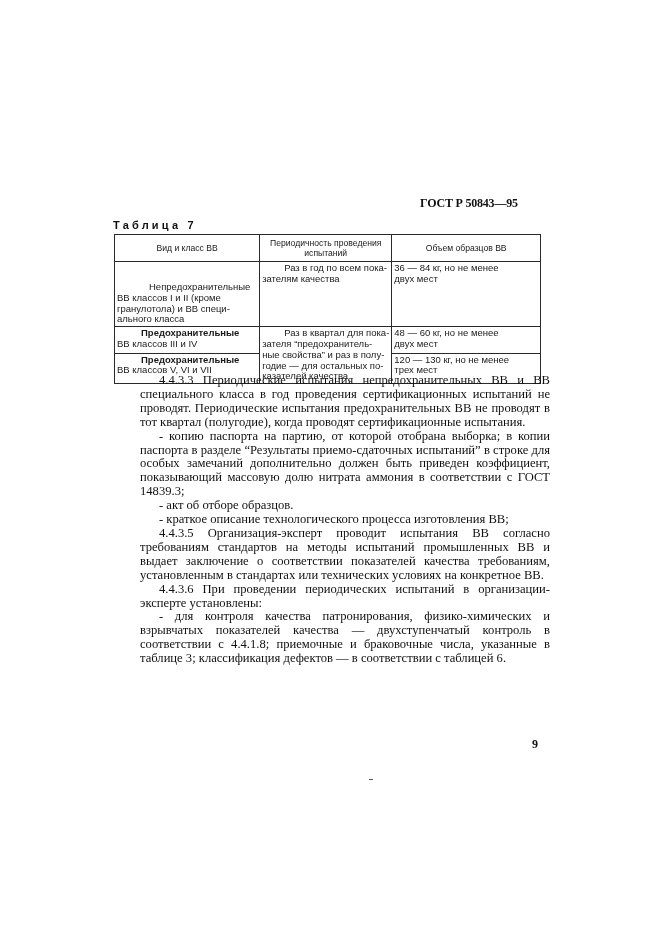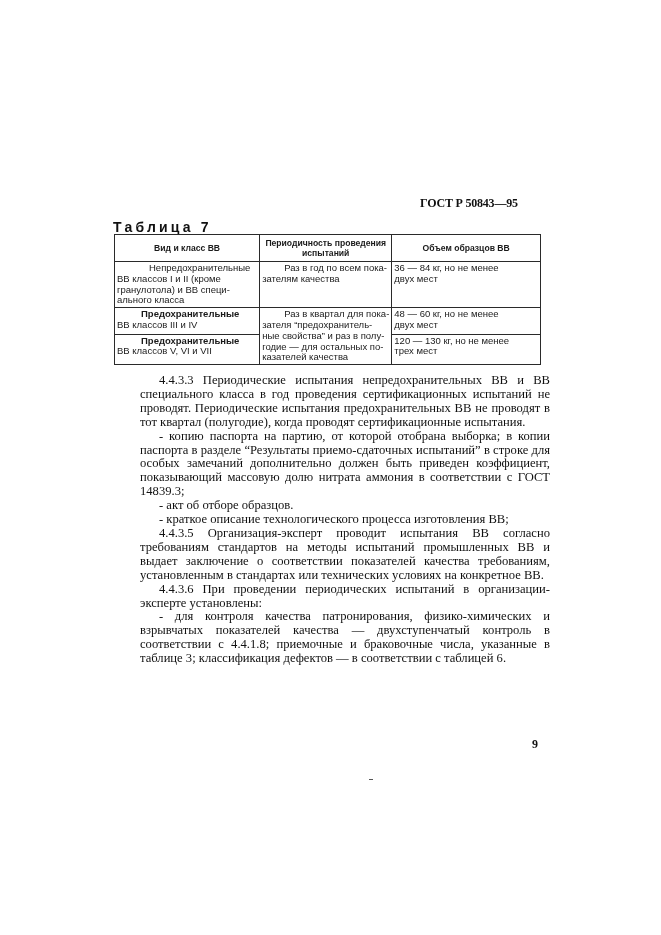--- a/index.html
+++ b/index.html
@@ -29,51 +29,51 @@
       top: 196px;
       font-weight: bold;
       font-size: 12px;
       letter-spacing: -0.2px;
     }
     .table-caption {
       position: absolute;
       left: 113px;
       top: 219px;
       font-family: "Liberation Sans", "DejaVu Sans", sans-serif;
-      font-size: 14px;
+      font-size: 11px;
       font-weight: bold;
       letter-spacing: 3.2px;
     }
     table.t7 {
       position: absolute;
       left: 114px;
       top: 234px;
       width: 427px;
       border-collapse: collapse;
       font-family: "Liberation Sans", "DejaVu Sans", sans-serif;
       font-size: 9.5px;
       line-height: 10.8px;
       color: #1a1a1a;
     }
     table.t7 th, table.t7 td {
       border: 1px solid #2a2a2a;
       padding: 1px 2px;
       vertical-align: top;
     }
     table.t7 th {
-      font-weight: bold;
+      font-weight: normal;
       font-size: 8.6px;
       line-height: 10px;
       vertical-align: middle;
       height: 24px;
     }
     .col1 { width: 145px; }
     .col2 { width: 106px; }
     .col3 { width: 164px; }
-    td.indent .first { padding-left: 32px; }
+    td.indent .first { padding-left: 32px; margin-top: 19px; }
     td.ind2 .first { padding-left: 24px; font-weight: bold; }
     td.c2 .first { padding-left: 22px; }
     .cell-line { display: block; white-space: nowrap; }
     .r1 td { height: 40px; }
     .r2 td { height: 23px; }
     .r3 td { height: 27px; }
     .merged { vertical-align: top; }
 
     .body-text {
       position: absolute;

